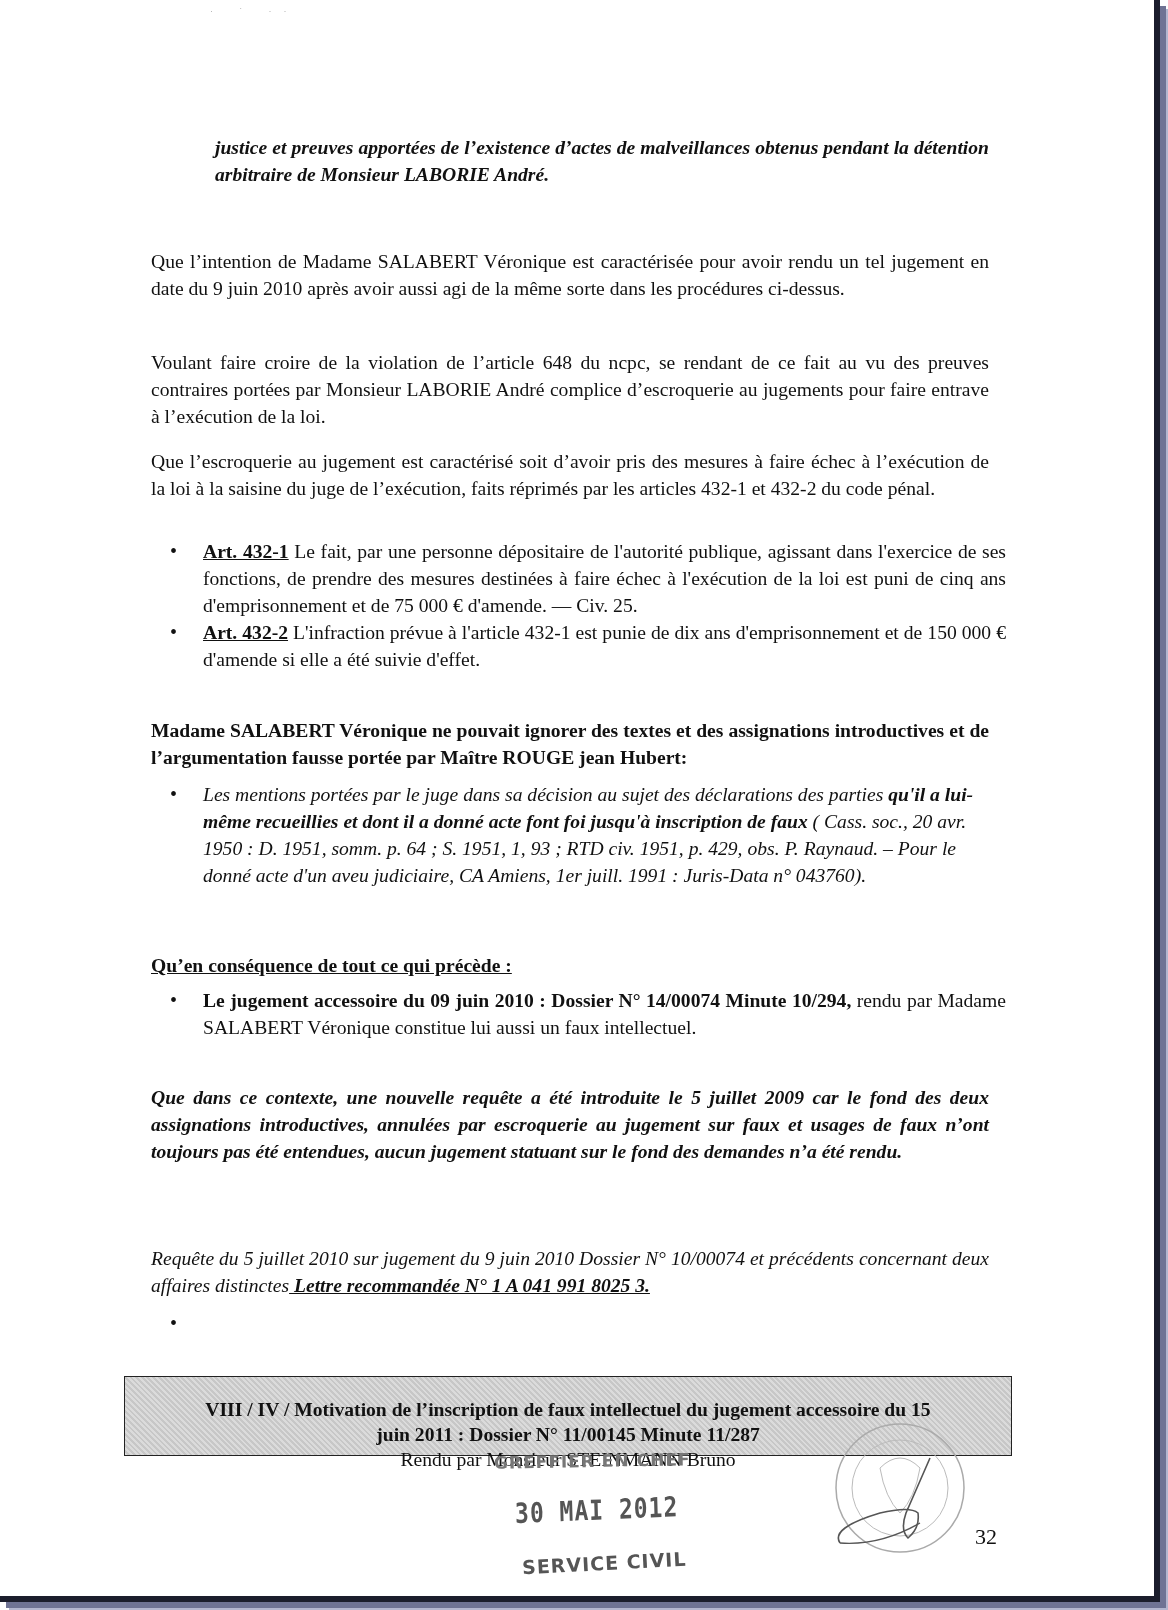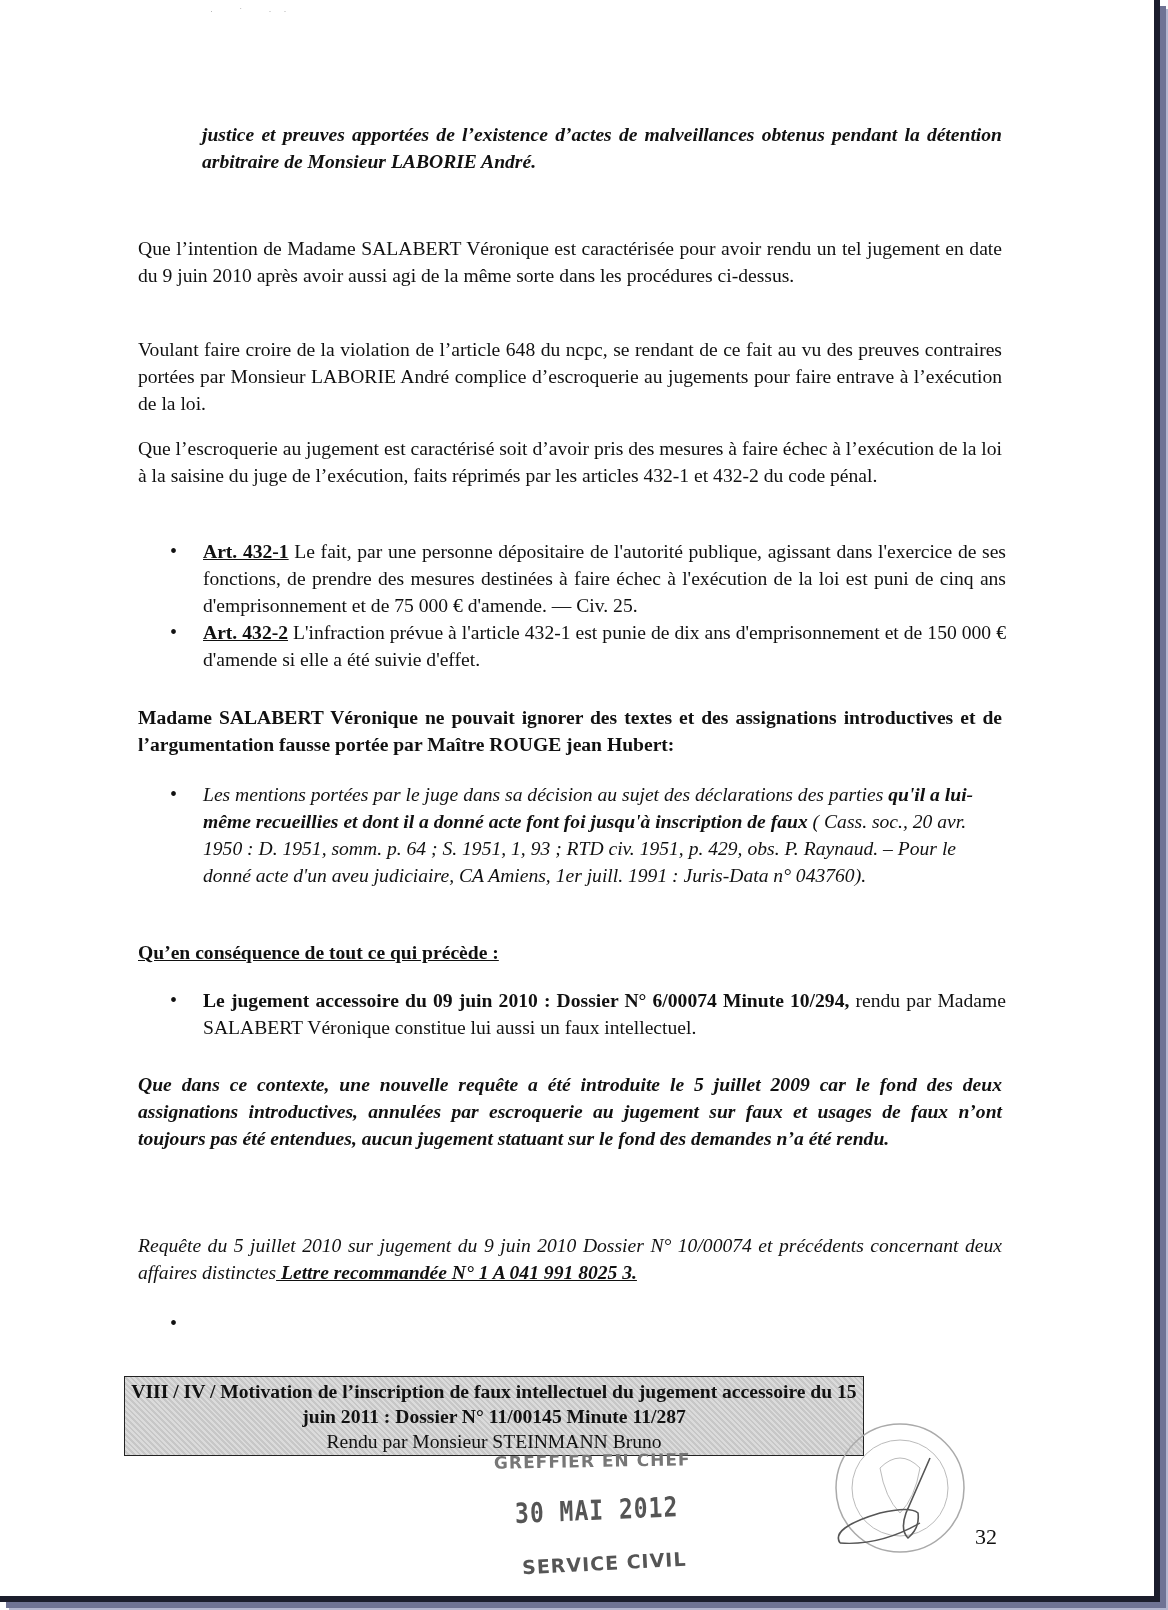--- a/index.html
+++ b/index.html
@@ -8,34 +8,34 @@
     font-family: "Liberation Serif", "DejaVu Serif", serif; color: #111;
   }
   .page-frame {
     position: absolute; left: 0; top: 0; width: 1154px; height: 1596px;
     border-right: 6px solid #1b1d2c; border-bottom: 6px solid #1b1d2c;
     box-shadow: 6px 6px 0 #6f7394, 9px 9px 0 #b3b6cf;
     background: #fff;
   }
   .scan-specks { position: absolute; left: 210px; top: 6px; font-size: 9px; color: #999; letter-spacing: 12px; }
   .content { position: absolute; left: 134px; top: 117px; width: 872px; font-size: 19.6px; line-height: 27px; }
-  p { margin: 4px; text-align: justify; }
+  p { margin: 17px; text-align: justify; }
   .block { position: absolute; left: 0; width: 872px; }
   .bi { font-weight: bold; font-style: italic; }
   .b { font-weight: bold; }
   .i { font-style: italic; }
   .u { text-decoration: underline; }
   ul { margin: 0; padding: 0; list-style: none; }
   li { position: relative; padding-left: 69px; text-align: justify; }
   li .dot { position: absolute; left: 36px; top: 0; font-size: 20px; }
   .title-box {
-    position: absolute; left: 124px; top: 1376px; width: 740px; height: 80px;
+    position: absolute; left: 124px; top: 1376px; width: 888px; height: 80px;
     border: 1px solid #222; background: #cfcfcf;
     background-image: repeating-linear-gradient(45deg, rgba(255,255,255,0.25) 0 2px, rgba(0,0,0,0.04) 2px 4px);
-    text-align: center; font-size: 19.6px; line-height: 25px; padding-top: 2px; box-sizing: border-box; font-family: Liberation Serif, serif;
+    text-align: center; font-size: 19.6px; line-height: 25px; padding-top: 20px; box-sizing: border-box; font-family: Liberation Serif, serif;
   }
   .title-box .tl { font-weight: bold; }
   .stamp-greffier { position: absolute; left: 494px; top: 1451px; font-family: "DejaVu Sans", sans-serif; font-weight: bold; font-size: 17px; color: #777; letter-spacing: 1px; transform: rotate(-1deg); }
   .stamp-date { position: absolute; left: 515px; top: 1497px; font-family: "DejaVu Sans Mono", monospace; font-weight: bold; font-size: 23px; color: #555; letter-spacing: 1px; transform: scaleY(1.2) rotate(-2deg); }
   .stamp-service { position: absolute; left: 522px; top: 1552px; font-family: "DejaVu Sans", sans-serif; font-weight: bold; font-size: 19px; color: #555; letter-spacing: 1px; transform: rotate(-3deg); }
   .seal { position: absolute; left: 820px; top: 1418px; width: 145px; height: 145px; }
   .page-number { position: absolute; left: 975px; top: 1524px; font-size: 22px; }
 </style>
 </head>
 <body>
@@ -88,21 +88,21 @@
   </div>
 
   <div class="block" style="top:818px;">
     <p class="b u">Qu’en conséquence de tout ce qui précède :</p>
   </div>
 
   <div class="block" style="top:870px;">
     <ul>
       <li>
         <span class="dot">•</span>
-        <span class="b">Le jugement accessoire du 09 juin 2010 : Dossier N° 6/00074 Minute 10/294,</span><span> rendu par Madame SALABERT Véronique constitue lui aussi un faux intellectuel.</span>
+        <span class="b">Le jugement accessoire du 09 juin 2010 : Dossier N° 14/00074 Minute 10/294,</span><span> rendu par Madame SALABERT Véronique constitue lui aussi un faux intellectuel.</span>
       </li>
     </ul>
   </div>
 
   <div class="block" style="top:950px;">
     <p class="bi">Que dans ce contexte, une nouvelle requête a été introduite le 5 juillet 2009 car le fond des deux assignations introductives, annulées par escroquerie au jugement sur faux et usages de faux n’ont toujours pas été entendues, aucun jugement statuant sur le fond des demandes n’a été rendu.</p>
   </div>
 
   <div class="block" style="top:1111px;font-style:italic;">
     <p>

